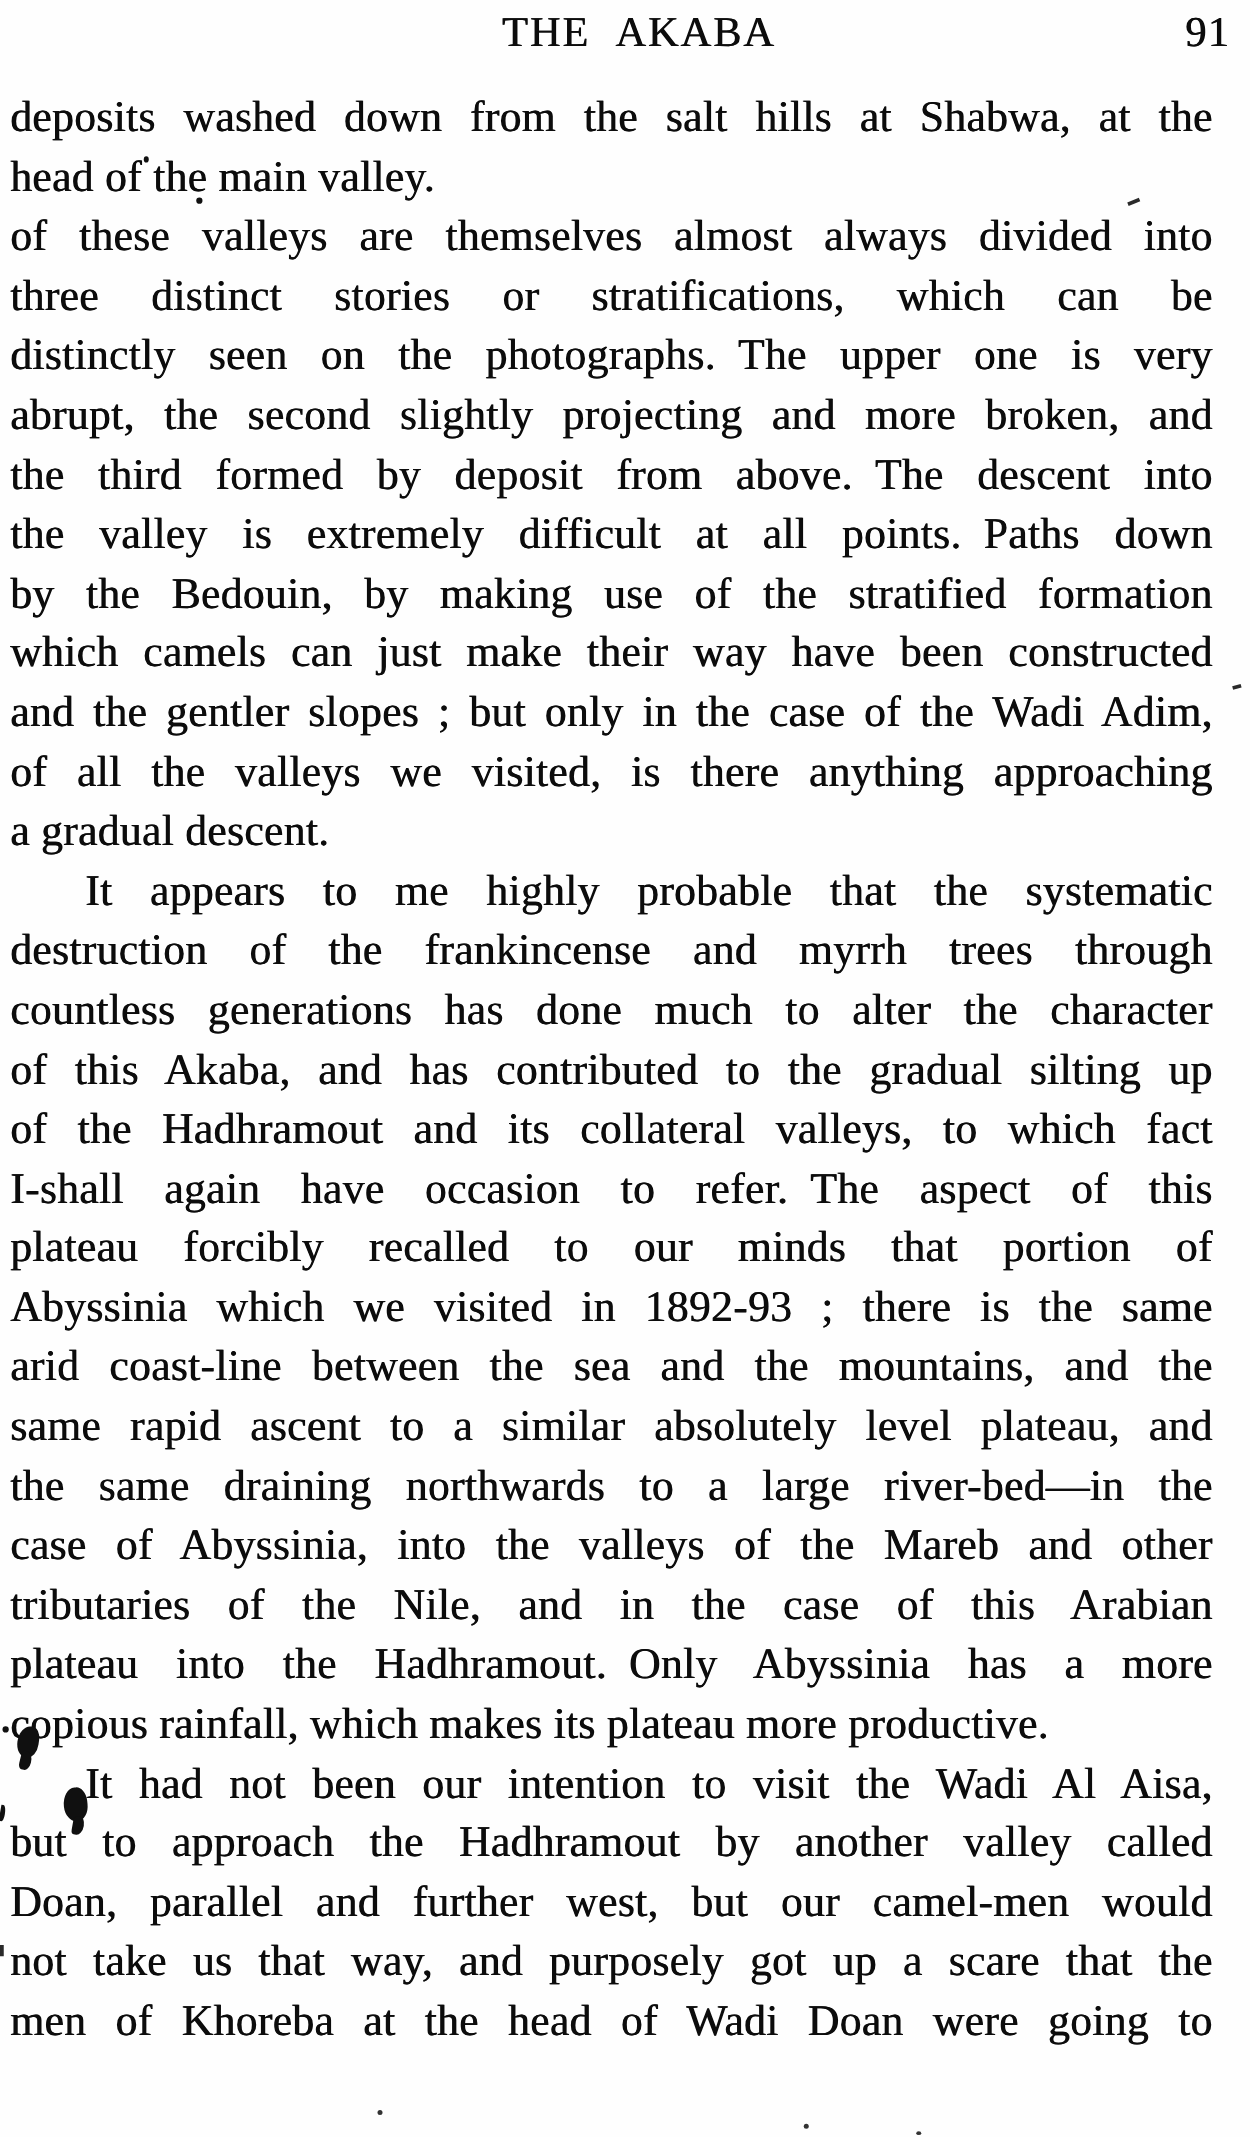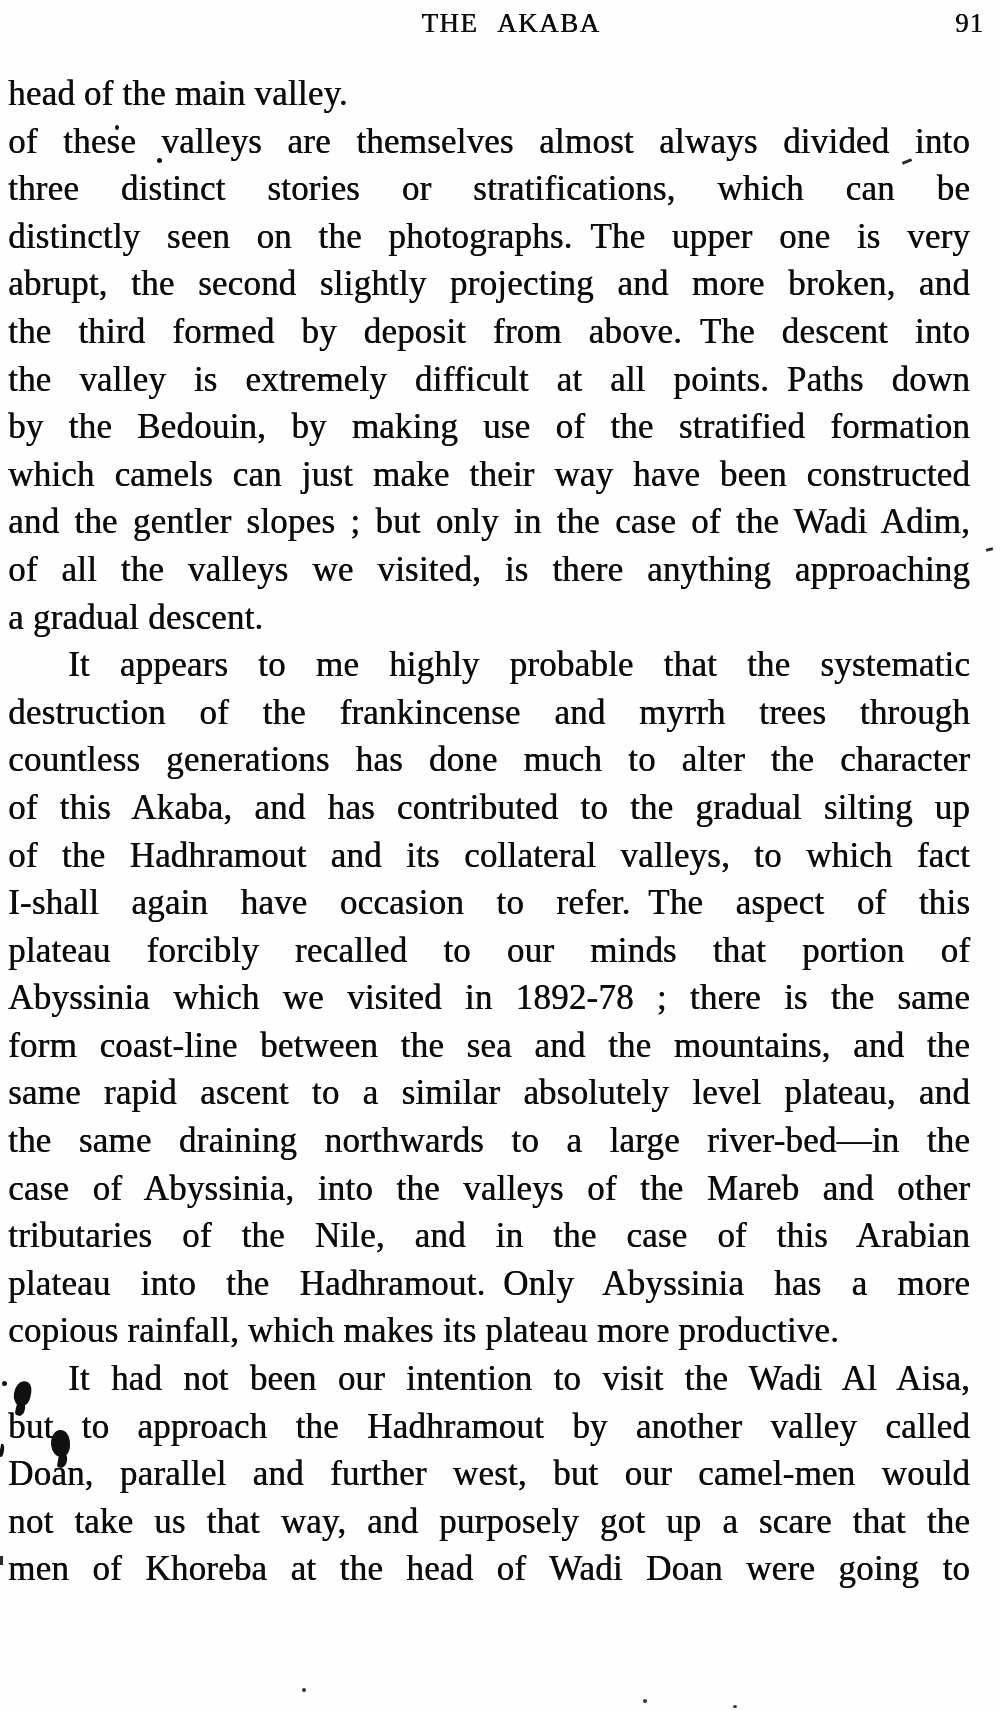--- a/index.html
+++ b/index.html
@@ -11,21 +11,21 @@
     overflow: hidden;
     font-family: "Liberation Serif", "DejaVu Serif", serif;
     color: #0c0c0c;
   }
   .header {
     position: absolute;
     top: 8px;
     left: 0;
     right: 0;
     height: 46px;
-    font-size: 27px;
+    font-size: 34px;
     margin-left: 40px;
   }
   .running-title {
     position: absolute;
     left: 0;
     right: 0;
     text-align: center;
     transform: translateX(-9px);
     letter-spacing: 1.5px;
     word-spacing: 12px;
@@ -76,41 +76,42 @@
 <body>
 
 <div class="page">
 
   <div class="header">
     <span class="running-title">THE AKABA</span>
     <span class="page-number">91</span>
   </div>
 
   <div class="body-text">
+    <div class="line">deposits washed down from the salt hills at Shabwa, at the</div>
     <div class="line end">head of the main valley.</div>
     <div class="line">of these valleys are themselves almost always divided into</div>
     <div class="line">three distinct stories or stratifications, which can be</div>
     <div class="line">distinctly seen on the photographs. The upper one is very</div>
     <div class="line">abrupt, the second slightly projecting and more broken, and</div>
     <div class="line">the third formed by deposit from above. The descent into</div>
     <div class="line">the valley is extremely difficult at all points. Paths down</div>
     <div class="line">by the Bedouin, by making use of the stratified formation</div>
     <div class="line">which camels can just make their way have been constructed</div>
     <div class="line">and the gentler slopes ; but only in the case of the Wadi Adim,</div>
     <div class="line">of all the valleys we visited, is there anything approaching</div>
     <div class="line end">a gradual descent.</div>
     <div class="line ind">It appears to me highly probable that the systematic</div>
     <div class="line">destruction of the frankincense and myrrh trees through</div>
     <div class="line">countless generations has done much to alter the character</div>
     <div class="line">of this Akaba, and has contributed to the gradual silting up</div>
     <div class="line">of the Hadhramout and its collateral valleys, to which fact</div>
     <div class="line">I-shall again have occasion to refer. The aspect of this</div>
     <div class="line">plateau forcibly recalled to our minds that portion of</div>
-    <div class="line">Abyssinia which we visited in 1892-78 ; there is the same</div>
-    <div class="line">form coast-line between the sea and the mountains, and the</div>
+    <div class="line">Abyssinia which we visited in 1892-93 ; there is the same</div>
+    <div class="line">arid coast-line between the sea and the mountains, and the</div>
     <div class="line">same rapid ascent to a similar absolutely level plateau, and</div>
     <div class="line">the same draining northwards to a large river-bed—in the</div>
     <div class="line">case of Abyssinia, into the valleys of the Mareb and other</div>
     <div class="line">tributaries of the Nile, and in the case of this Arabian</div>
     <div class="line">plateau into the Hadhramout. Only Abyssinia has a more</div>
     <div class="line end">copious rainfall, which makes its plateau more productive.</div>
     <div class="line ind">It had not been our intention to visit the Wadi Al Aisa,</div>
     <div class="line">but to approach the Hadhramout by another valley called</div>
     <div class="line">Doan, parallel and further west, but our camel-men would</div>
     <div class="line">not take us that way, and purposely got up a scare that the</div>

